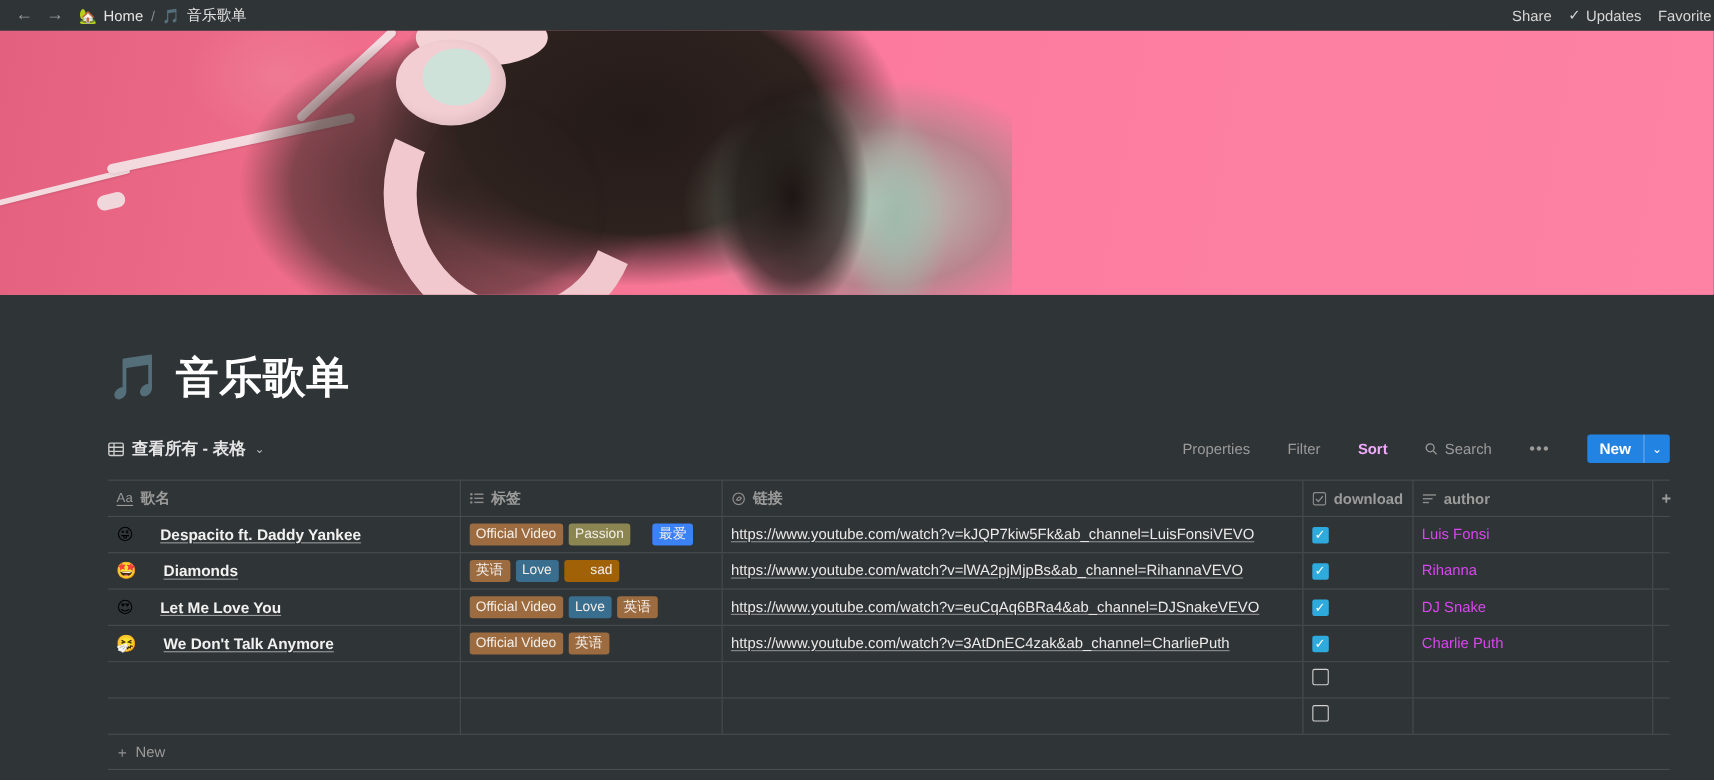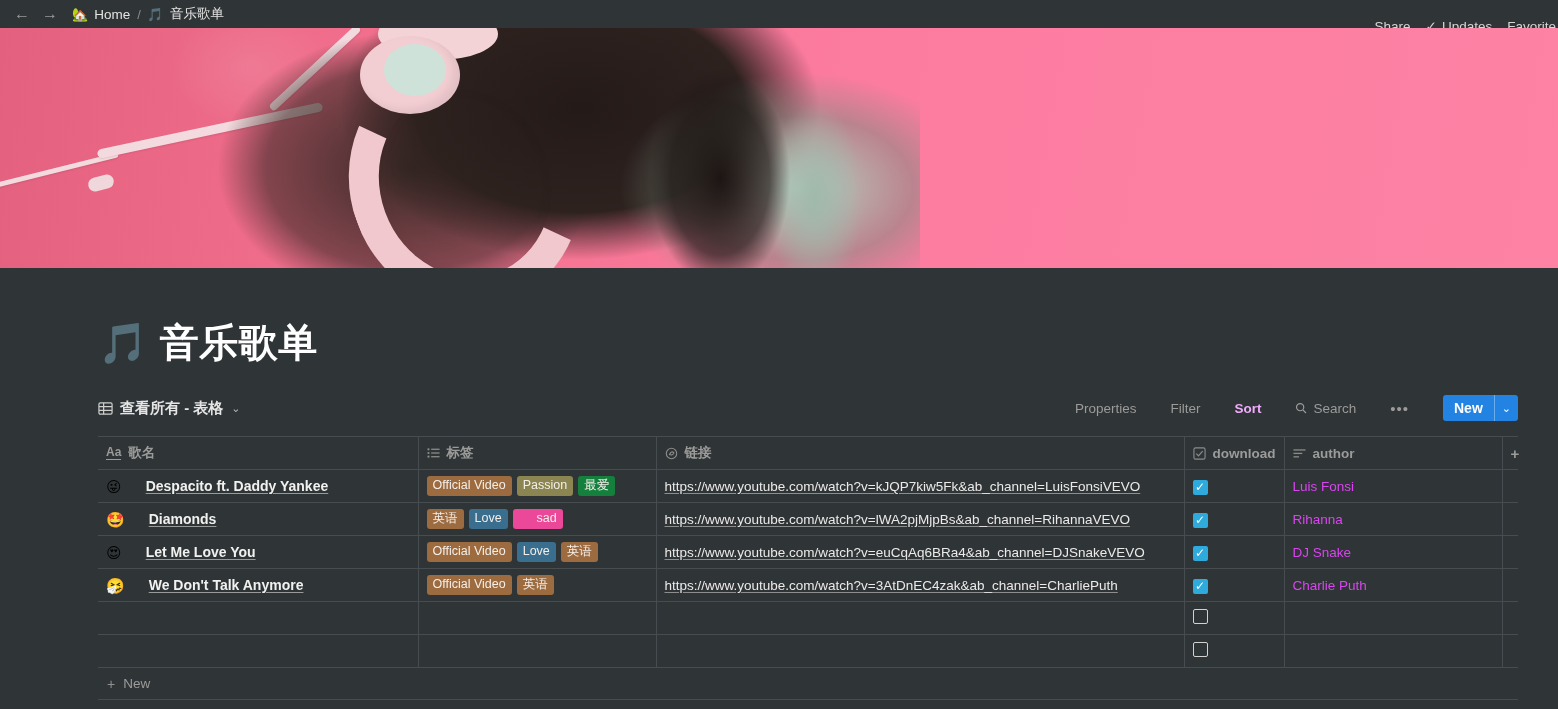--- a/index.html
+++ b/index.html
@@ -26,21 +26,21 @@
   }
   .crumbs { display: flex; align-items: center; gap: 7px; }
   .crumb {
     display: flex; align-items: center; gap: 6px;
     color: #e3e3e1; font-size: 13.5px; cursor: pointer;
   }
   .crumb-icon { font-size: 13px; line-height: 1; }
   .crumb-sep { color: #8b8b8b; font-size: 13px; }
   .crumb-music { color: #4a9fd8; }
   .top-right {
-    position: absolute; right: 0; top: 12px; height: 28px;
+    position: absolute; right: 0; top: 0; height: 28px;
     display: flex; align-items: center; gap: 15px; padding-right: 2px;
   }
   .top-right span {
     color: #d6d6d4; font-size: 13.5px; cursor: pointer; white-space: nowrap;
   }
   .check-ico { color: #d6d6d4; font-size: 13px; margin-right: -10px; }
 
   
   .cover {
     height: 240px; width: 100%; position: relative; overflow: hidden;
@@ -156,21 +156,21 @@
     border-right: 1px solid #474c50;
     height: 33px; padding: 0 8px; text-align: left; vertical-align: middle;
   }
   thead th { border-top: 1px solid #474c50; }
   th:last-child, td:last-child { border-right: none; }
   .th-inner { display: flex; align-items: center; gap: 7px; }
   .th-label { color: #9b9b99; font-size: 13.5px; }
   .th-ico { color: #8c8c8a; font-size: 12px; display: flex; align-items: center; }
   .th-aa {
     color: #9b9b99; font-size: 12px; border-bottom: 1.2px solid #9b9b99;
-    line-height: 1.05; font-weight: bold;
+    line-height: 1.05; font-weight: normal;
   }
   .col-name { width: 320px; }
   .col-tags { width: 238px; }
   .col-link { width: 528px; }
   .col-dl   { width: 100px; }
   .col-auth { width: 218px; }
   .col-plus { width: 16px; }
   .plus-head { color: #9b9b99; font-size: 15px; cursor: pointer; text-align: center; }
 
   .cell-name { display: flex; align-items: center; gap: 8px; }
@@ -362,40 +362,40 @@
             <td>
               <span class="cell-name">
                 <span class="row-emoji">😜</span>
                 <span class="row-title">Despacito ft. Daddy Yankee</span>
               </span>
             </td>
             <td>
               <span class="tags">
                 <span class="tag" style="background: rgb(156, 107, 63);">Official Video</span>
                 <span class="tag" style="background: rgb(138, 133, 81);">Passion</span>
-                <span class="tag" style="background: #15803d;">最爱</span>
+                <span class="tag" style="background: #3b82f6; margin-left: 15px;">最爱</span>
               </span>
             </td>
             <td><span class="link-a">https://www.youtube.com/watch?v=kJQP7kiw5Fk&amp;ab_channel=LuisFonsiVEVO</span></td>
             <td><span class="cbx on"></span></td>
             <td><span class="author-txt">Luis Fonsi</span></td>
             <td></td>
           </tr>
           <tr>
             <td>
               <span class="cell-name">
                 <span class="row-emoji">🤩</span>
                 <span class="row-title">Diamonds</span>
               </span>
             </td>
             <td>
               <span class="tags">
                 <span class="tag" style="background: rgb(156, 107, 63);">英语</span>
                 <span class="tag" style="background: rgb(58, 110, 143);">Love</span>
-                <span class="tag" style="background: #ec4899; padding-left: 24px;">sad</span>
+                <span class="tag" style="background: #a16207; padding-left: 24px;">sad</span>
               </span>
             </td>
             <td><span class="link-a">https://www.youtube.com/watch?v=lWA2pjMjpBs&amp;ab_channel=RihannaVEVO</span></td>
             <td><span class="cbx on"></span></td>
             <td><span class="author-txt">Rihanna</span></td>
             <td></td>
           </tr>
           <tr>
             <td>
               <span class="cell-name">

